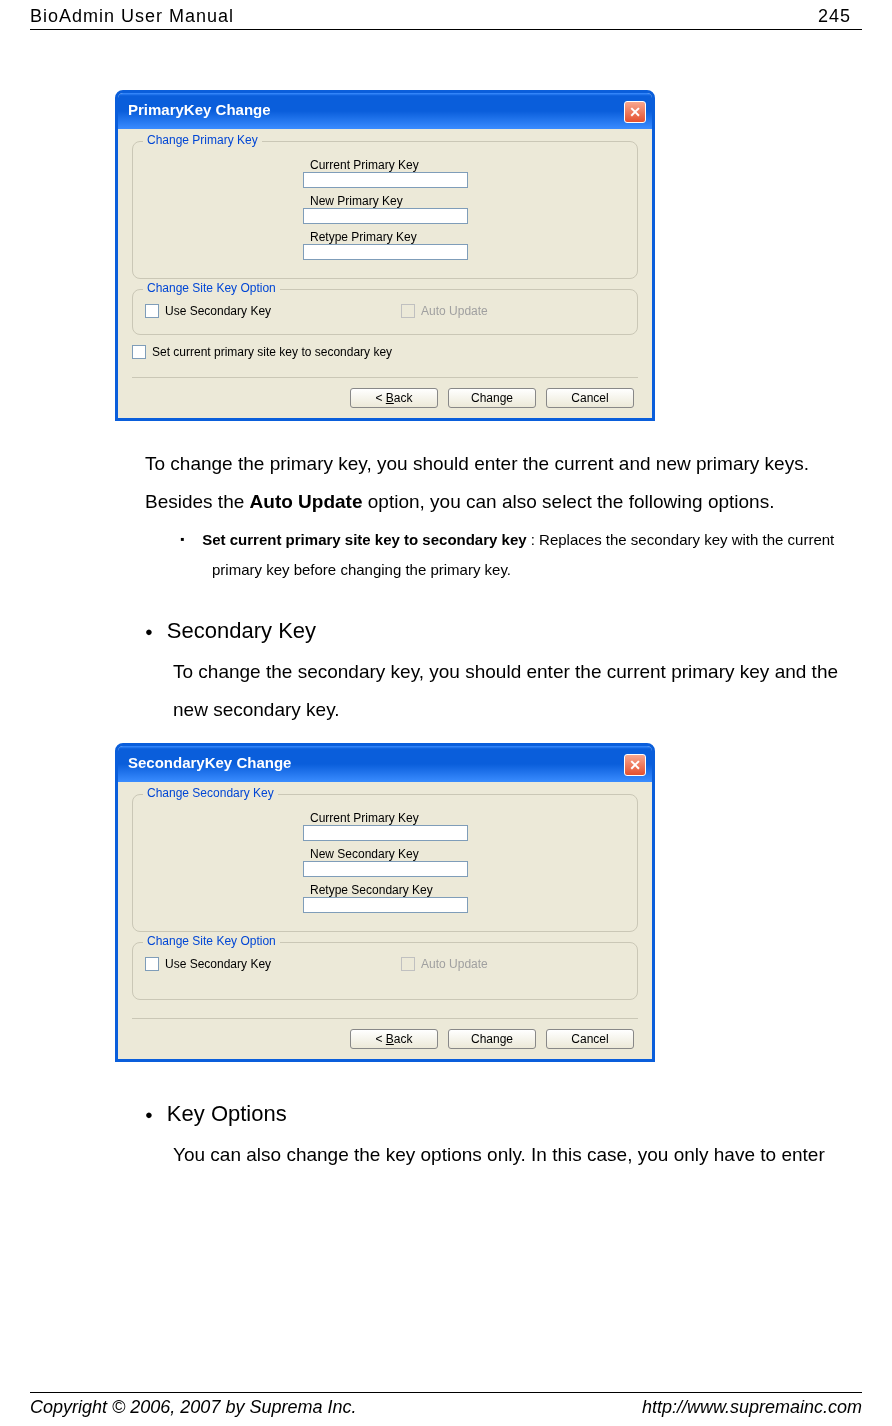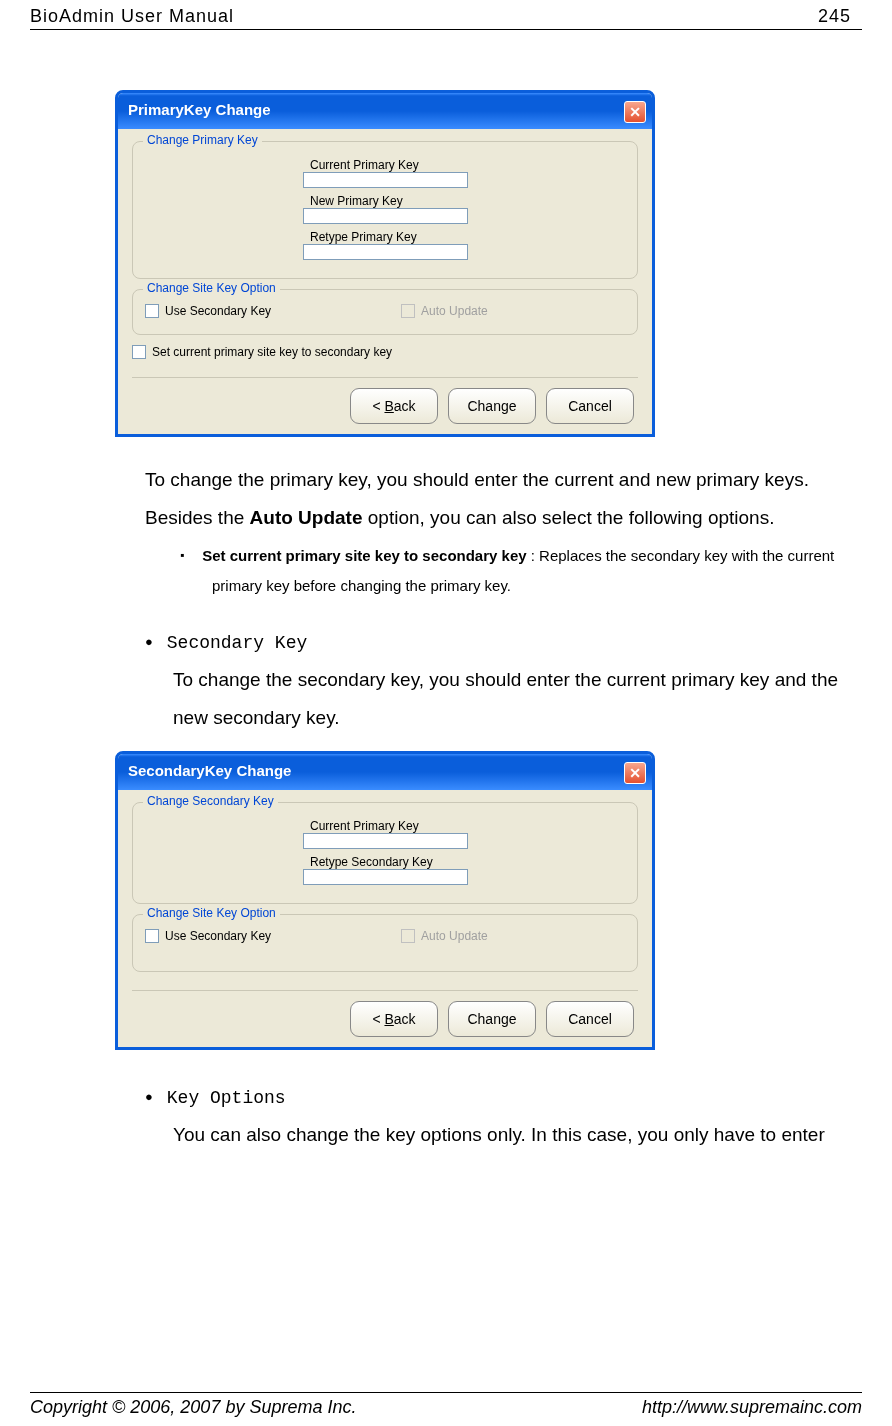--- a/index.html
+++ b/index.html
@@ -91,38 +91,38 @@
       background: #fff;
       display: inline-block;
     }
     .xp-checkbox.disabled { background: #ece9d8; border-color: #c0c0c0; }
     .disabled-text { color: #a0a0a0; }
     .opts-flex { display: flex; gap: 130px; }
     .xp-separator { border-top: 1px solid #cac7b6; margin: 18px 0 10px 0; }
     .button-row { display: flex; justify-content: flex-end; gap: 10px; padding-right: 4px; }
     .xp-button {
       min-width: 88px;
-      height: 36px;
+      height: 20px;
       border: 1px solid #888;
-      border-radius: 9px;
+      border-radius: 3px;
       background: linear-gradient(to bottom, #fff, #ece9d8);
-      font-size: 14px;
+      font-size: 12px;
       font-family: Tahoma, Arial, sans-serif;
       cursor: pointer;
       padding: 0 10px;
     }
     .under { text-decoration: underline; }
     
     
     .body-text { margin-left: 115px; margin-right: 10px; font-size: 19px; line-height: 2.0; margin-bottom: 4px; }
     .body-text b { font-weight: bold; }
     .bullet-square { list-style: none; margin-left: 150px; margin-right: 10px; font-size: 15px; line-height: 2.0; }
     .bullet-square li::before { content: "▪"; font-size: 12px; margin-right: 18px; margin-left: -32px; position: relative; top: -2px;}
     .bullet-square li { padding-left: 32px; }
-    .bullet-disc { list-style: none; margin-left: 115px; margin-right: 10px; font-size: 18px; line-height: 2.0; font-family: Liberation Mono, monospace; }
+    .bullet-disc { list-style: none; margin-left: 115px; margin-right: 10px; font-size: 22px; line-height: 2.0; }
     .bullet-disc li::before { content: "●"; font-size: 13px; margin-right: 14px; margin-left: -28px; position: relative; top: -2px;}
     .bullet-disc li { padding-left: 28px; }
     .cont { margin-left: 143px; margin-right: 10px; font-size: 19px; line-height: 2.0; }
     .gap { height: 24px; }
     .gap2 { height: 30px; }
     
     .page-footer {
       position: absolute;
       bottom: 8px;
       left: 30px;
@@ -211,20 +211,24 @@
       <div class="xp-close">✕</div>
     </div>
     <div class="xp-body">
       <div class="groupbox">
         <div class="groupbox-legend">Change Secondary Key</div>
         <div class="form-row">
           <label>Current Primary Key</label>
           <input class="xp-input" style="">
         </div>
         <div class="form-row">
+          <label>New Secondary Key</label>
+          <input class="xp-input" style="">
+        </div>
+        <div class="form-row">
           <label>Retype Secondary Key</label>
           <input class="xp-input" style="">
         </div>
       </div>
       <div class="groupbox" style="padding-bottom:24px;">
         <div class="groupbox-legend">Change Site Key Option</div>
         <div class="opts-flex">
           <div class="option-row">
             <span class="xp-checkbox"></span>
             <span>Use Secondary Key</span>

